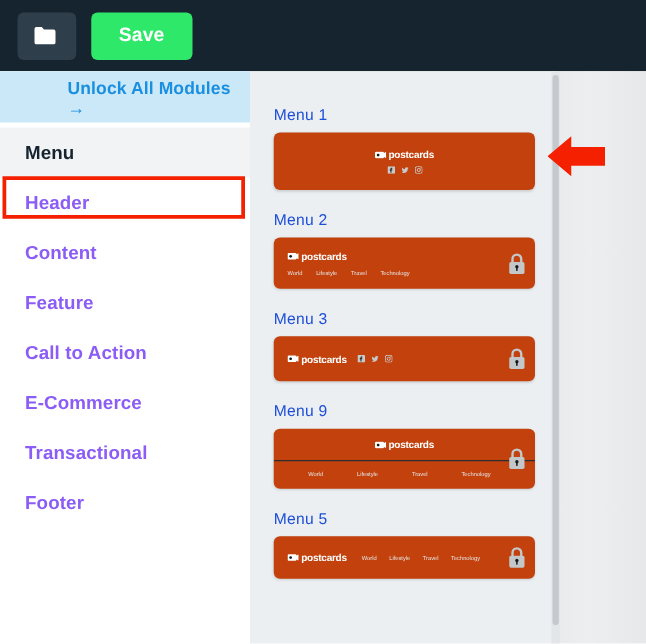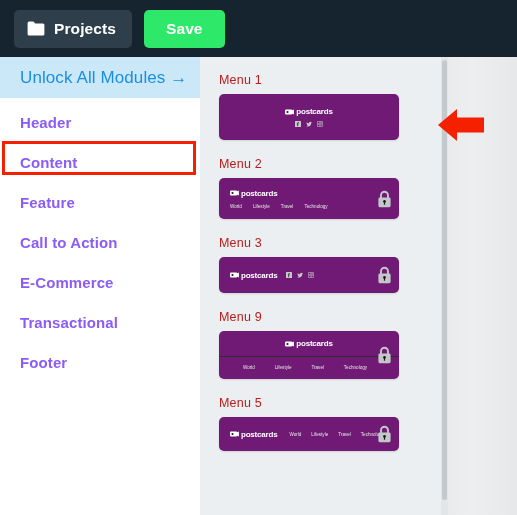--- a/index.html
+++ b/index.html
@@ -86,23 +86,24 @@
     height: 41px;
     background: #cbe8f9;
     display: flex;
     align-items: center;
     padding-left: 20px;
     box-sizing: border-box;
     cursor: pointer;
   }
   .unlock-row .label {
     color: #1a8fe0;
-    font-size: 17px;
-    font-weight: normal;
+    font-size: 14px;
+    font-weight: bold;
     letter-spacing: .1px;
+    margin-left: 34px;
   }
   .nav-item {
     height: 40px;
     display: flex;
     align-items: center;
     padding-left: 20px;
     box-sizing: border-box;
     cursor: pointer;
     color: #8b5cf6;
     font-size: 15px;
@@ -141,29 +142,30 @@
   }
   .content-inner {
     position: absolute;
     left: 0; top: 0;
     width: 247px;
     padding: 16px 0 0 19px;
     box-sizing: border-box;
   }
   .menu-block { margin-bottom: 17px; }
   .menu-title {
-    color: #b91c1c;
+    color: #1d4ed8;
     font-size: 12.5px;
     margin-bottom: 7px;
     letter-spacing: .2px;
+    margin-top: 12px;
   }
   .card {
     position: relative;
-    width: 180px;
-    background: #701a75;
+    width: 209px;
+    background: #c2410c;
     border-radius: 5px;
     overflow: hidden;
     cursor: pointer;
     box-shadow: 0 1px 2px rgba(0,0,0,.12);
   }
 
   
   .logo {
     display: inline-flex;
     align-items: center;
@@ -321,38 +323,40 @@
 <div id="app">
 
   <div class="topbar">
 
     <div class="btn-projects">
       <span>
         <svg class="folder-icon" viewBox="0 0 18 15">
           <path d="M0.6 2.1 A1.5 1.5 0 0 1 2.1 0.6 H6.4 L8.2 2.6 H15.9 A1.5 1.5 0 0 1 17.4 4.1 V12.9 A1.5 1.5 0 0 1 15.9 14.4 H2.1 A1.5 1.5 0 0 1 0.6 12.9 Z" fill="#ffffff"></path>
         </svg>
       </span>
-      <span class="label">Projects</span>
     </div>
 
     <div class="btn-save">
       <span class="label">Save</span>
     </div>
 
   </div>
 
   <div class="sidebar">
 
     <div class="unlock-row">
       <span class="label">Unlock All Modules →</span>
     </div>
 
     <div class="nav-list">
       <div class="nav-spacer"></div>
 
+      <div class="nav-item active">
+        <span>Menu</span>
+      </div>
       <div class="nav-item">
         <span>Header</span>
       </div>
       <div class="nav-item">
         <span>Content</span>
       </div>
       <div class="nav-item">
         <span>Feature</span>
       </div>
       <div class="nav-item">

